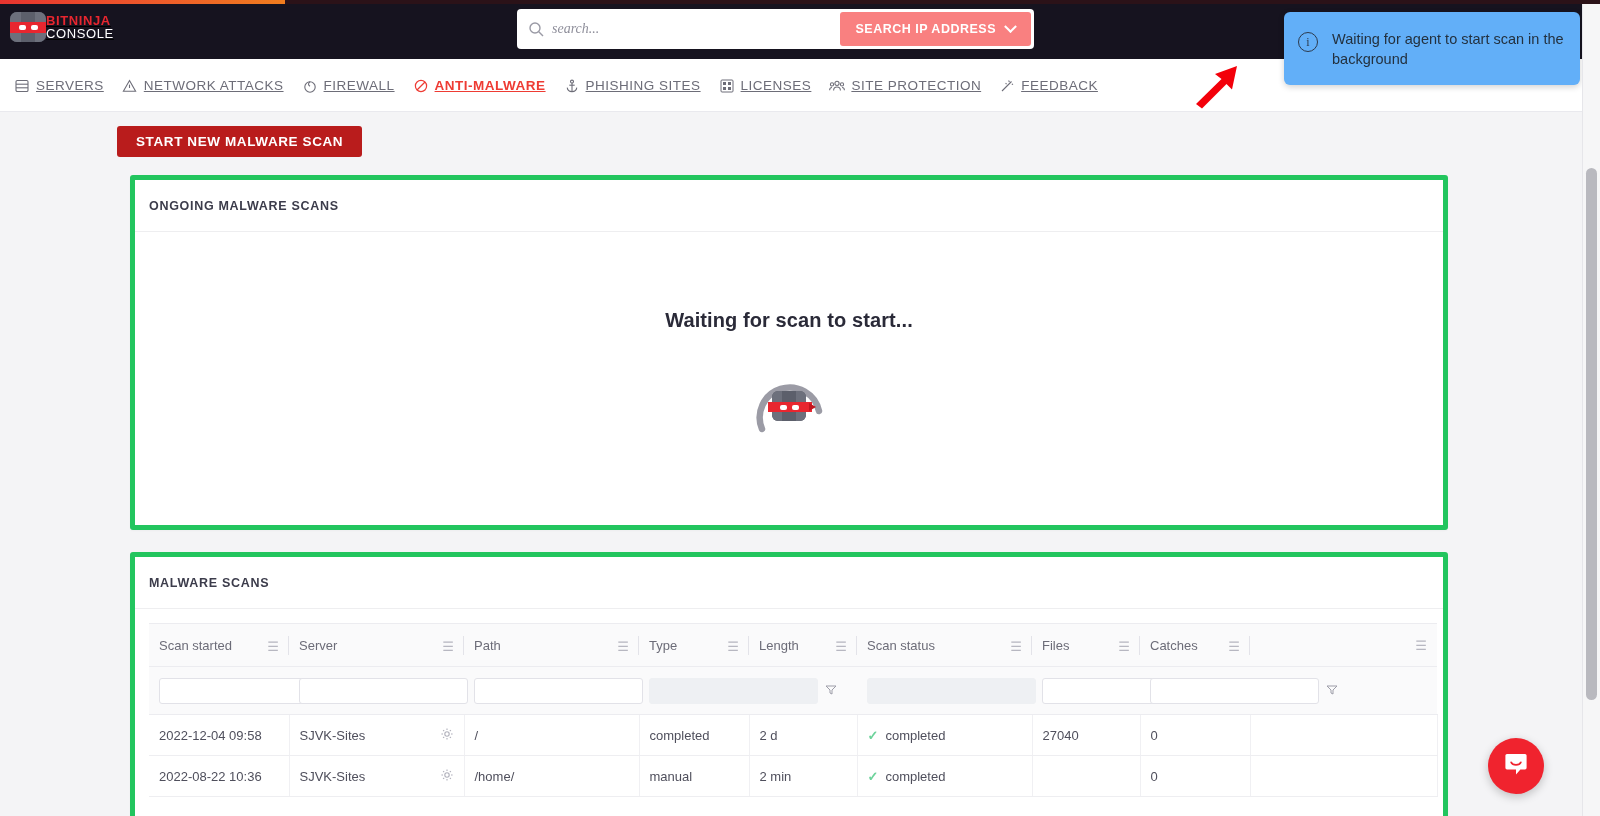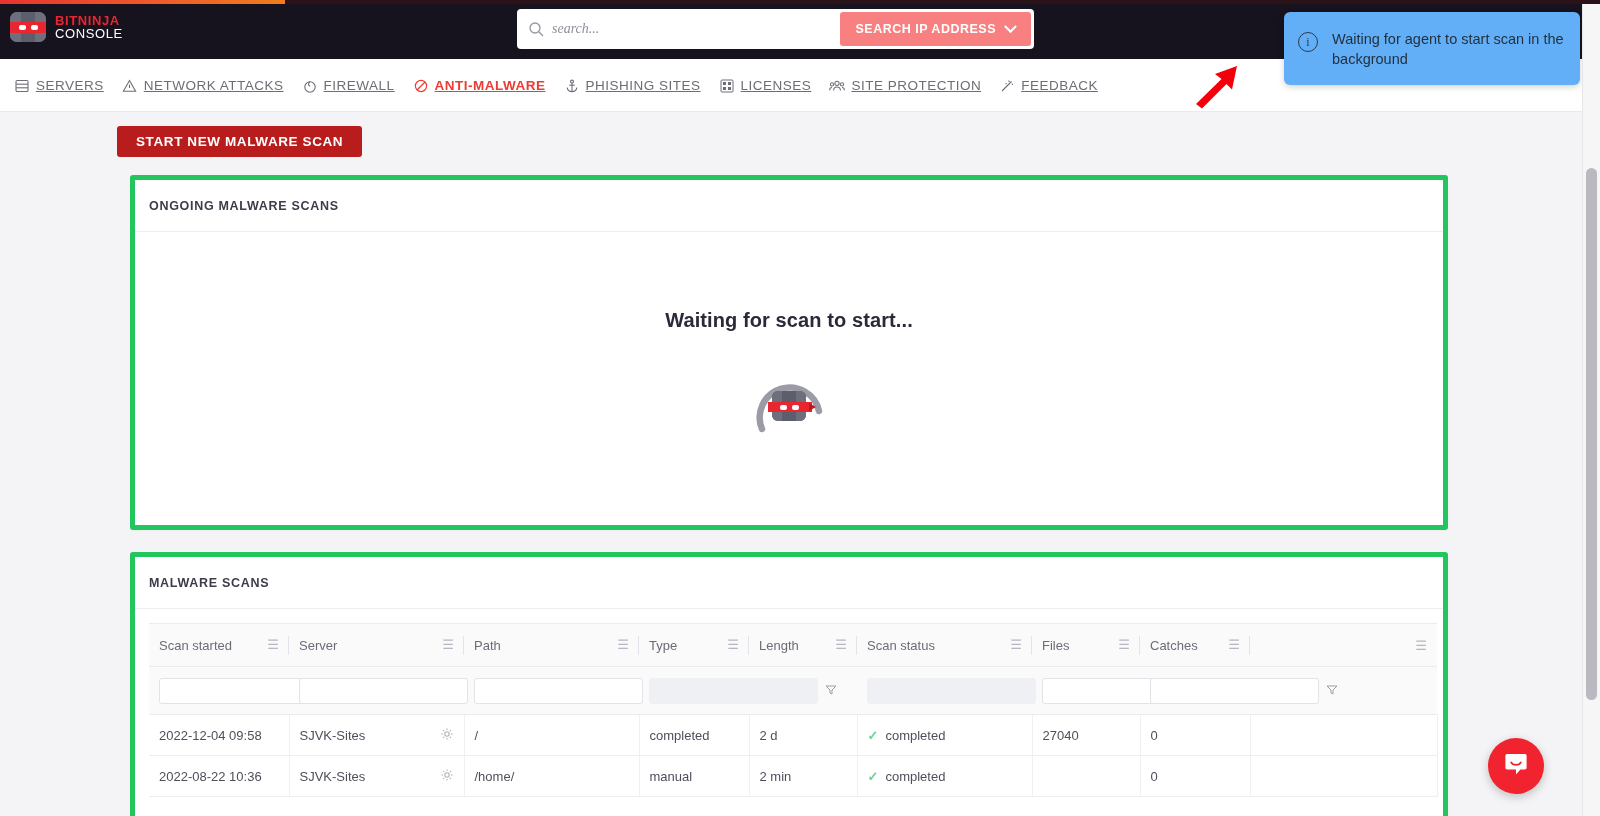--- a/index.html
+++ b/index.html
@@ -38,21 +38,21 @@
   .ninja-band {
     position:absolute; left:-4px; top:10px; width:46px; height:11px;
     background:#e8262f;
   }
   .ninja-band:after{
     content:""; position:absolute; right:-3px; top:2px;
     border-left:7px solid #c2161f; border-top:4px solid transparent; border-bottom:4px solid transparent;
   }
   .eye { position:absolute; top:13px; width:7px; height:5px; background:#fff; border-radius:2px; }
   .eye.l { left:9px; } .eye.r { left:21px; }
-  .logo-text { margin-left:9px; line-height:1.02; }
+  .logo-text { line-height:1.02;text-decoration:underline; }
   .logo-text .l1 { color:#e8262f; font-size:13px; font-weight:bold; letter-spacing:.6px; }
   .logo-text .l2 { color:#ffffff; font-size:13px; font-weight:normal; letter-spacing:.6px; }
 
   
   .searchbox {
     position:absolute; left:517px; top:9px; width:517px; height:40px;
     background:#ffffff; border-radius:4px; display:flex; align-items:center;
     padding:3px; z-index:45;
   }
   .search-ico { width:32px; display:flex; justify-content:center; align-items:center; color:#9a9aa5; }
@@ -142,21 +142,21 @@
   .spin-eye.l{left:8px;} .spin-eye.r{left:20px;}
 
   
   .tbl-wrap { padding:14px 14px 0 14px; }
   table.scans { width:1288px; border-collapse:collapse; table-layout:fixed; background:#fff; }
   table.scans thead th {
     background:#fafafb; border-top:1px solid #ececf0; border-bottom:1px solid #ececf0;
     height:43px; font-size:13px; font-weight:normal; color:#6c6c78; text-align:left;
     padding:0 10px; position:relative;
   }
-  th .th-inner { display:flex; align-items:flex-start; justify-content:space-between; }
+  th .th-inner { display:flex; align-items:flex-end; justify-content:space-between; }
   th .hamb { color:#b7b7c1; font-size:13px; line-height:1; }
   th .vsep { position:absolute; right:0; top:12px; width:1px; height:19px; background:#e3e3e9; }
   tr.filters td {
     background:#fafafb; border-bottom:1px solid #ececf0; height:48px; padding:0 10px;
   }
   .filt-inner { display:flex; align-items:center; gap:7px; }
   .filt-input {
     flex:1; height:26px; border:1px solid #e2e2e8; border-radius:3px; background:#fff;
     outline:none; font-size:12px; padding:0 6px; font-family:"Liberation Sans", sans-serif;
   }

